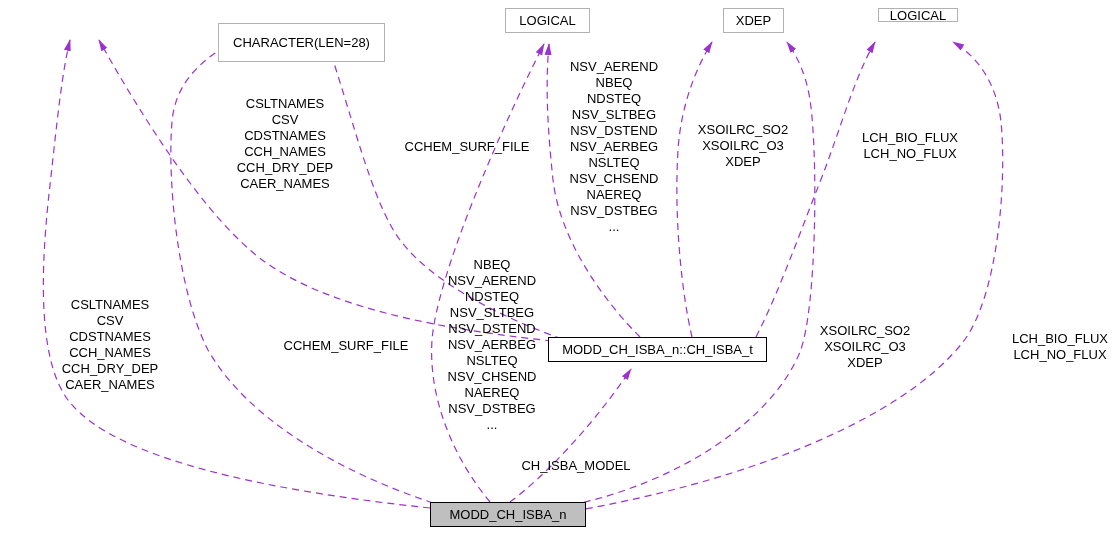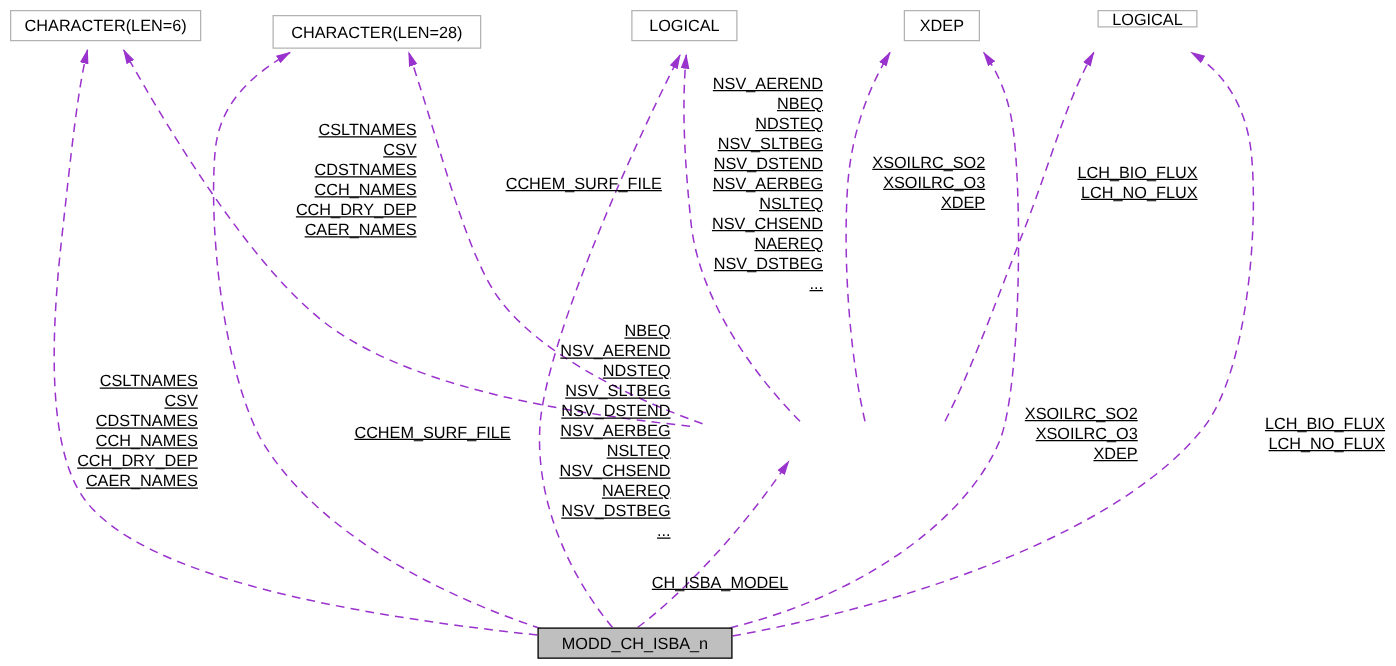--- a/index.html
+++ b/index.html
@@ -21,21 +21,21 @@
   .arrowhead{fill:var(--edge);}
   .node{
     position:absolute;display:flex;align-items:center;justify-content:center;
     background:#ffffff;border:1px solid var(--type-border);box-sizing:border-box;
     white-space:nowrap;
   }
   .node.struct{border-color:var(--struct-border);}
   .node.main{border-color:var(--struct-border);background:var(--main-fill);}
   .elabel{
     position:absolute;transform:translateX(-50%);
-    text-align:right;white-space:pre-line;line-height:16px;text-decoration:underline;
+    text-align:center;white-space:pre-line;line-height:16px;
   }
 </style>
 </head>
 <body>
 
 <div class="canvas">
 
   <svg class="edges" width="1117" height="533" viewBox="0 0 1117 533" xmlns="http://www.w3.org/2000/svg">
     <defs>
       <marker id="arrow" viewBox="0 0 12 10" refX="11" refY="5" markerWidth="12" markerHeight="10" markerUnits="userSpaceOnUse" orient="auto">
@@ -51,36 +51,36 @@
 
     <path d="M430,508 C280,492 115,462 68,400 C35,356 42,255 50,185 C57,122 62,72 70,40" marker-end="url(#arrow)"></path>
     <path d="M433,503 C340,472 248,420 208,350 C178,292 167,182 172,122 C175,85 198,62 232,42" marker-end="url(#arrow)"></path>
     <path d="M490,502 C455,460 428,400 432,340 C437,275 500,130 544,44" marker-end="url(#arrow)"></path>
     <path d="M572,505 C680,482 772,420 800,352 C817,308 818,152 810,100 C806,74 797,56 787,42" marker-end="url(#arrow)"></path>
     <path d="M574,511 C740,482 900,422 963,342 C998,297 1007,182 1001,122 C997,86 980,58 953,42" marker-end="url(#arrow)"></path>
 
     <path d="M510,502 C540,480 590,430 631,369" marker-end="url(#arrow)"></path>
   </svg>
 
-  <div class="node" style="left:8px;top:8px;width:153px;height:25px">
-    <span>CHARACTER(LEN=6)</span>
-  </div>
-  <div class="node" style="left:218px;top:12px;width:167px;height:27px">
+  <div class="node" style="left:218px;top:23px;width:167px;height:39px">
     <span>CHARACTER(LEN=28)</span>
   </div>
   <div class="node" style="left:505px;top:8px;width:85px;height:25px">
     <span>LOGICAL</span>
   </div>
   <div class="node" style="left:723px;top:8px;width:61px;height:25px">
     <span>XDEP</span>
   </div>
   <div class="node" style="left:878px;top:8px;width:80px;height:14px">
     <span>LOGICAL</span>
   </div>
 
+  <div class="node struct" style="left:548px;top:337px;width:219px;height:25px">
+    <span>MODD_CH_ISBA_n::CH_ISBA_t</span>
+  </div>
 
   <div class="node main" style="left:430px;top:502px;width:156px;height:25px">
     <span>MODD_CH_ISBA_n</span>
   </div>
 
   <div class="elabel" style="left:285px;top:96px">CSLTNAMES
 CSV
 CDSTNAMES
 CCH_NAMES
 CCH_DRY_DEP

